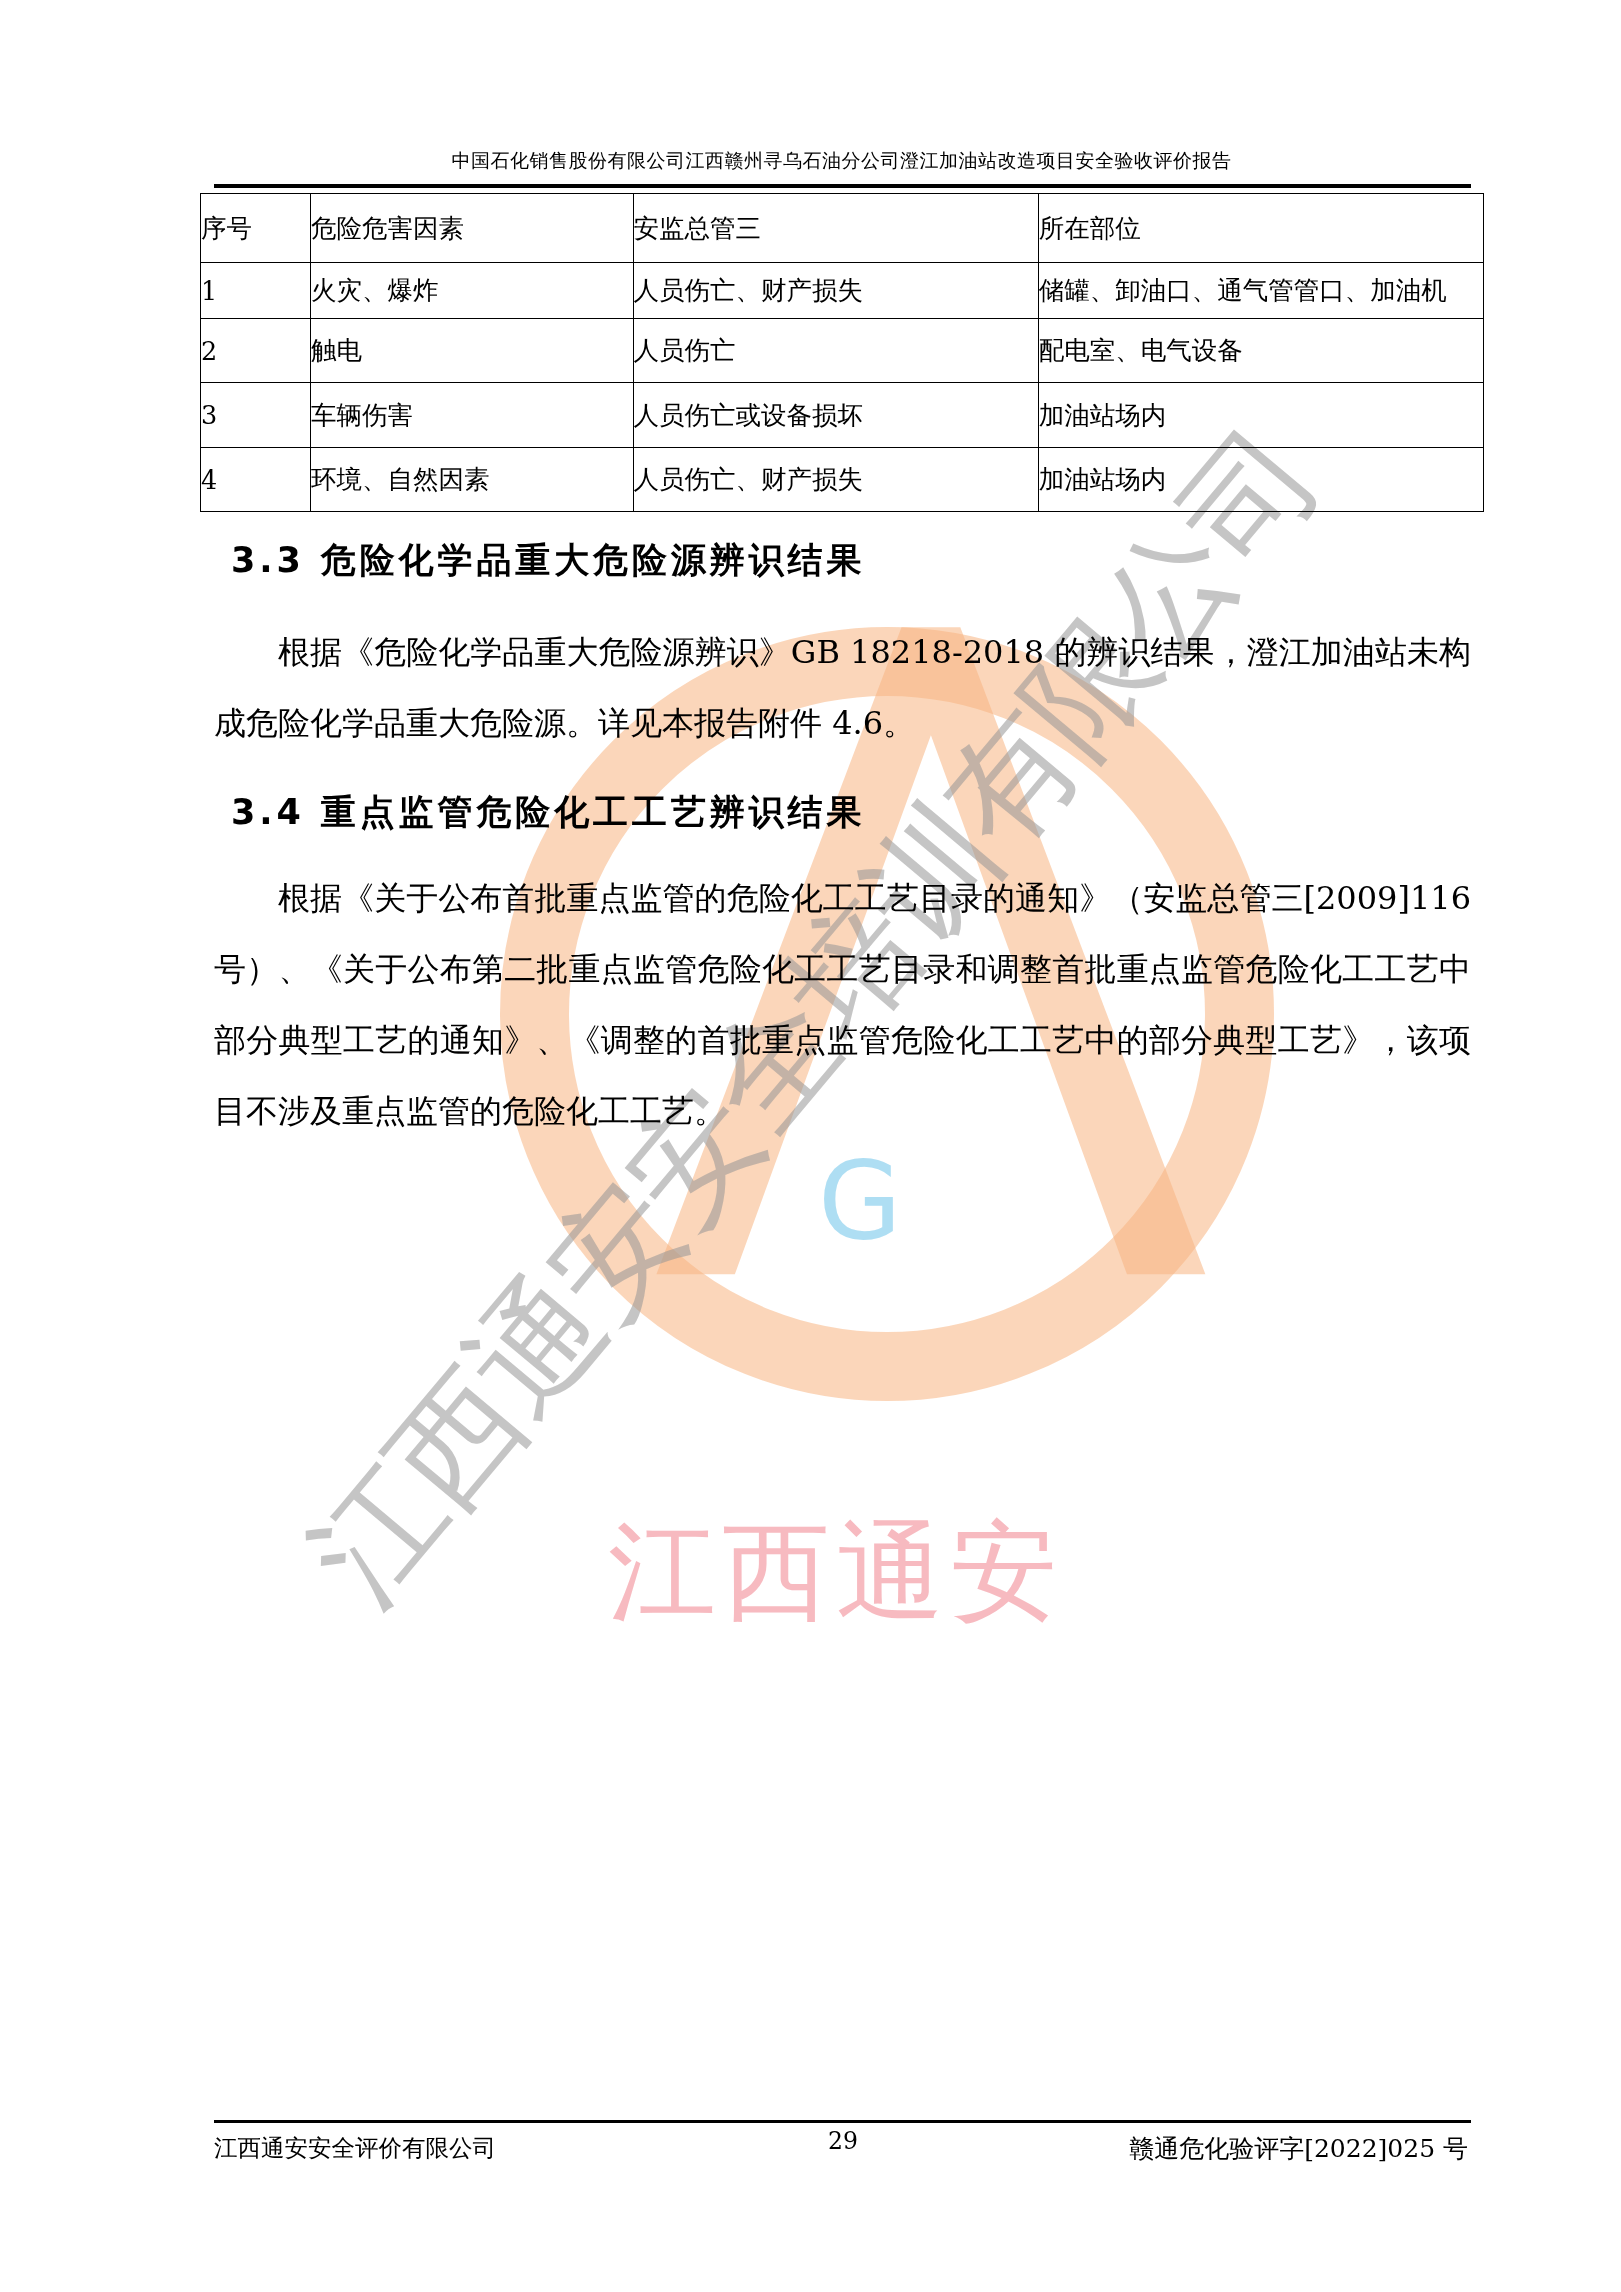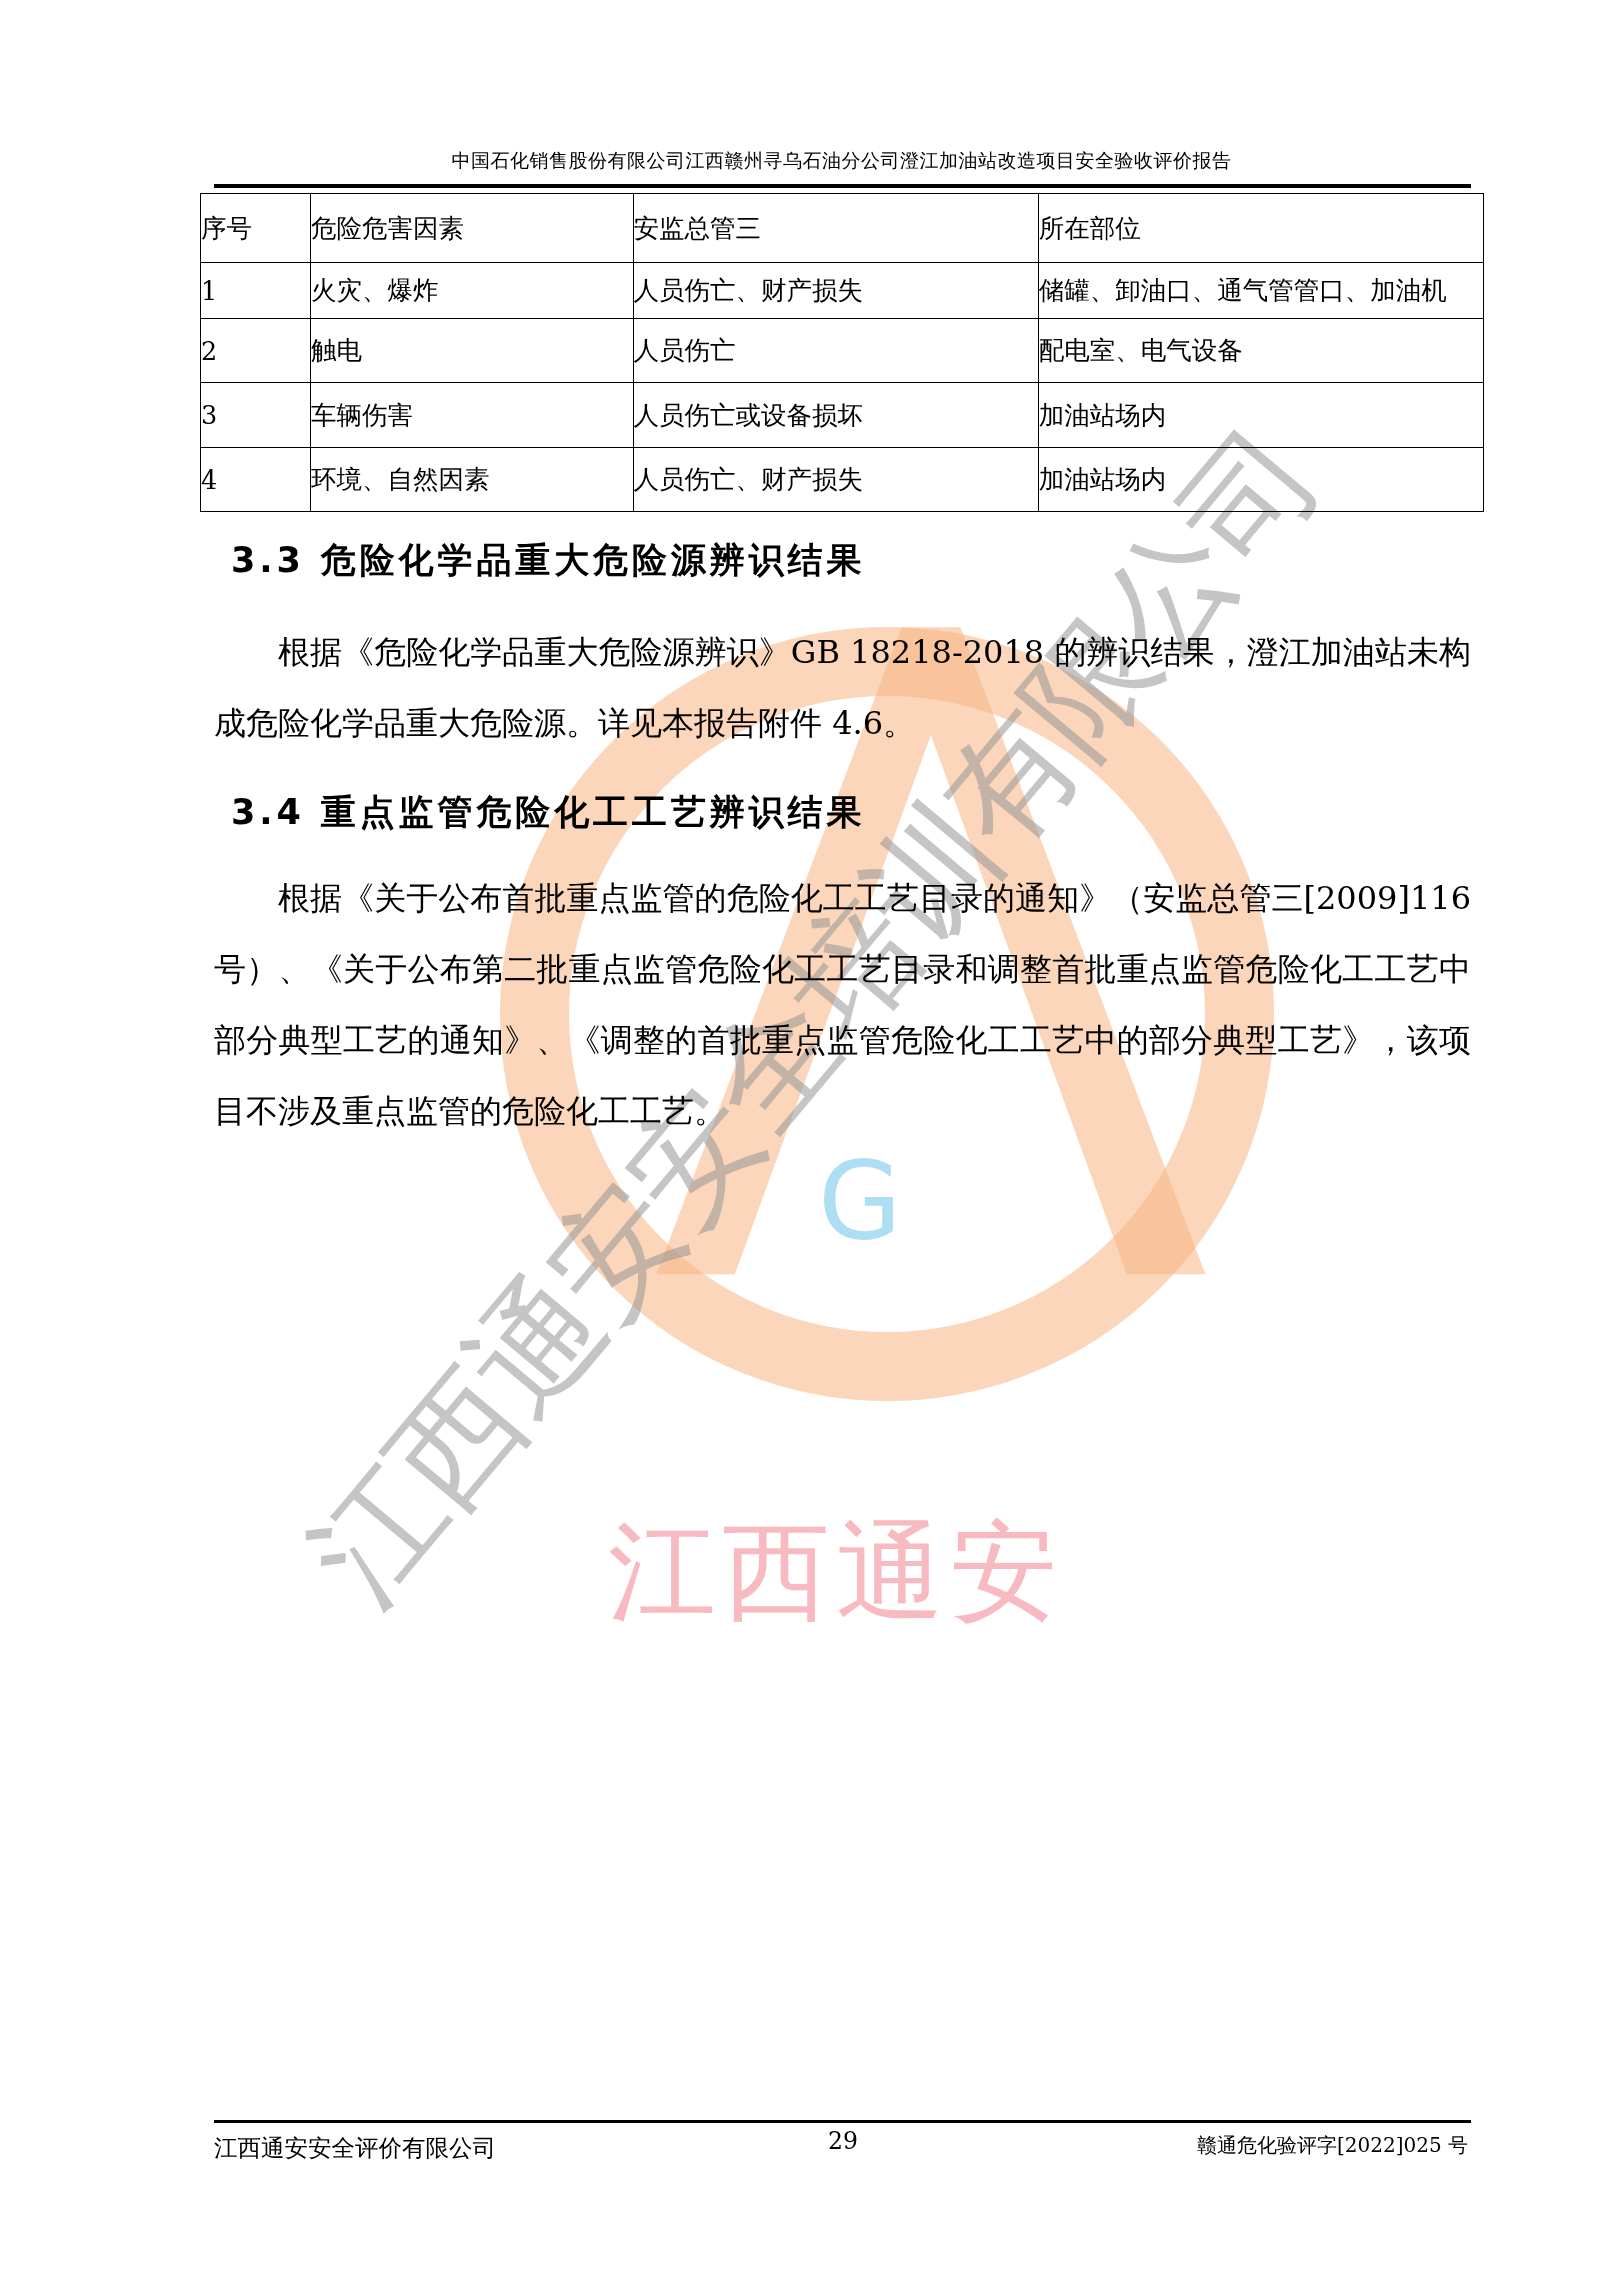--- a/index.html
+++ b/index.html
@@ -18,21 +18,21 @@
     table.hazard tr.r3 { height: 65px; }
     table.hazard tr.r4 { height: 64px; }
     .col-no { width: 103px; } .col-factor { width: 304px; } .col-result { width: 382px; } .col-loc { width: 420px; }
     .section-title { position: absolute; left: 231px; font-family: "DejaVu Sans", "Liberation Sans", sans-serif;
       font-weight: bold; font-size: 35px; letter-spacing: 3.9px; }
     .para { position: absolute; left: 214px; width: 1257px; font-size: 32px; line-height: 71px;
       text-align: justify; text-indent: 2em; }
     .footer-rule { position: absolute; left: 214px; width: 1257px; top: 2120px; height: 2.9px; background: #000; }
     .footer-left { position: absolute; left: 214px; top: 2132px; font-size: 23.5px; }
     .footer-center { position: absolute; left: 828px; top: 2127px; font-size: 23.5px; }
-    .footer-right { position: absolute; right: 153px; top: 2132px; font-size: 20px; }
+    .footer-right { position: absolute; right: 153px; top: 2132px; font-size: 25px; }
     .wm { position: absolute; pointer-events: none; }
     .wm-ring { left: 500px; top: 627px; width: 774px; height: 774px; border-radius: 50%;
       border: 69px solid rgba(248, 180, 130, 0.55); box-sizing: border-box; }
     .wm-a { left: 529px; top: 588px; width: 745px; height: 804px; }
     .wm-letters { left: 789px; top: 1147px; font-family: "DejaVu Sans", sans-serif; font-size: 147px;
       color: rgba(120, 200, 235, 0.6); line-height: 1; }
     .wm-brand { left: 608px; top: 1500px; font-family: "DejaVu Sans", sans-serif; font-size: 108px;
       color: rgba(240, 130, 140, 0.55); letter-spacing: 5.9px; }
     .wm-diag { left: 274px; top: 1529px; transform-origin: left top; transform: rotate(-50deg);
       font-family: "DejaVu Sans", sans-serif; font-size: 127px; color: rgba(150, 150, 150, 0.55);

